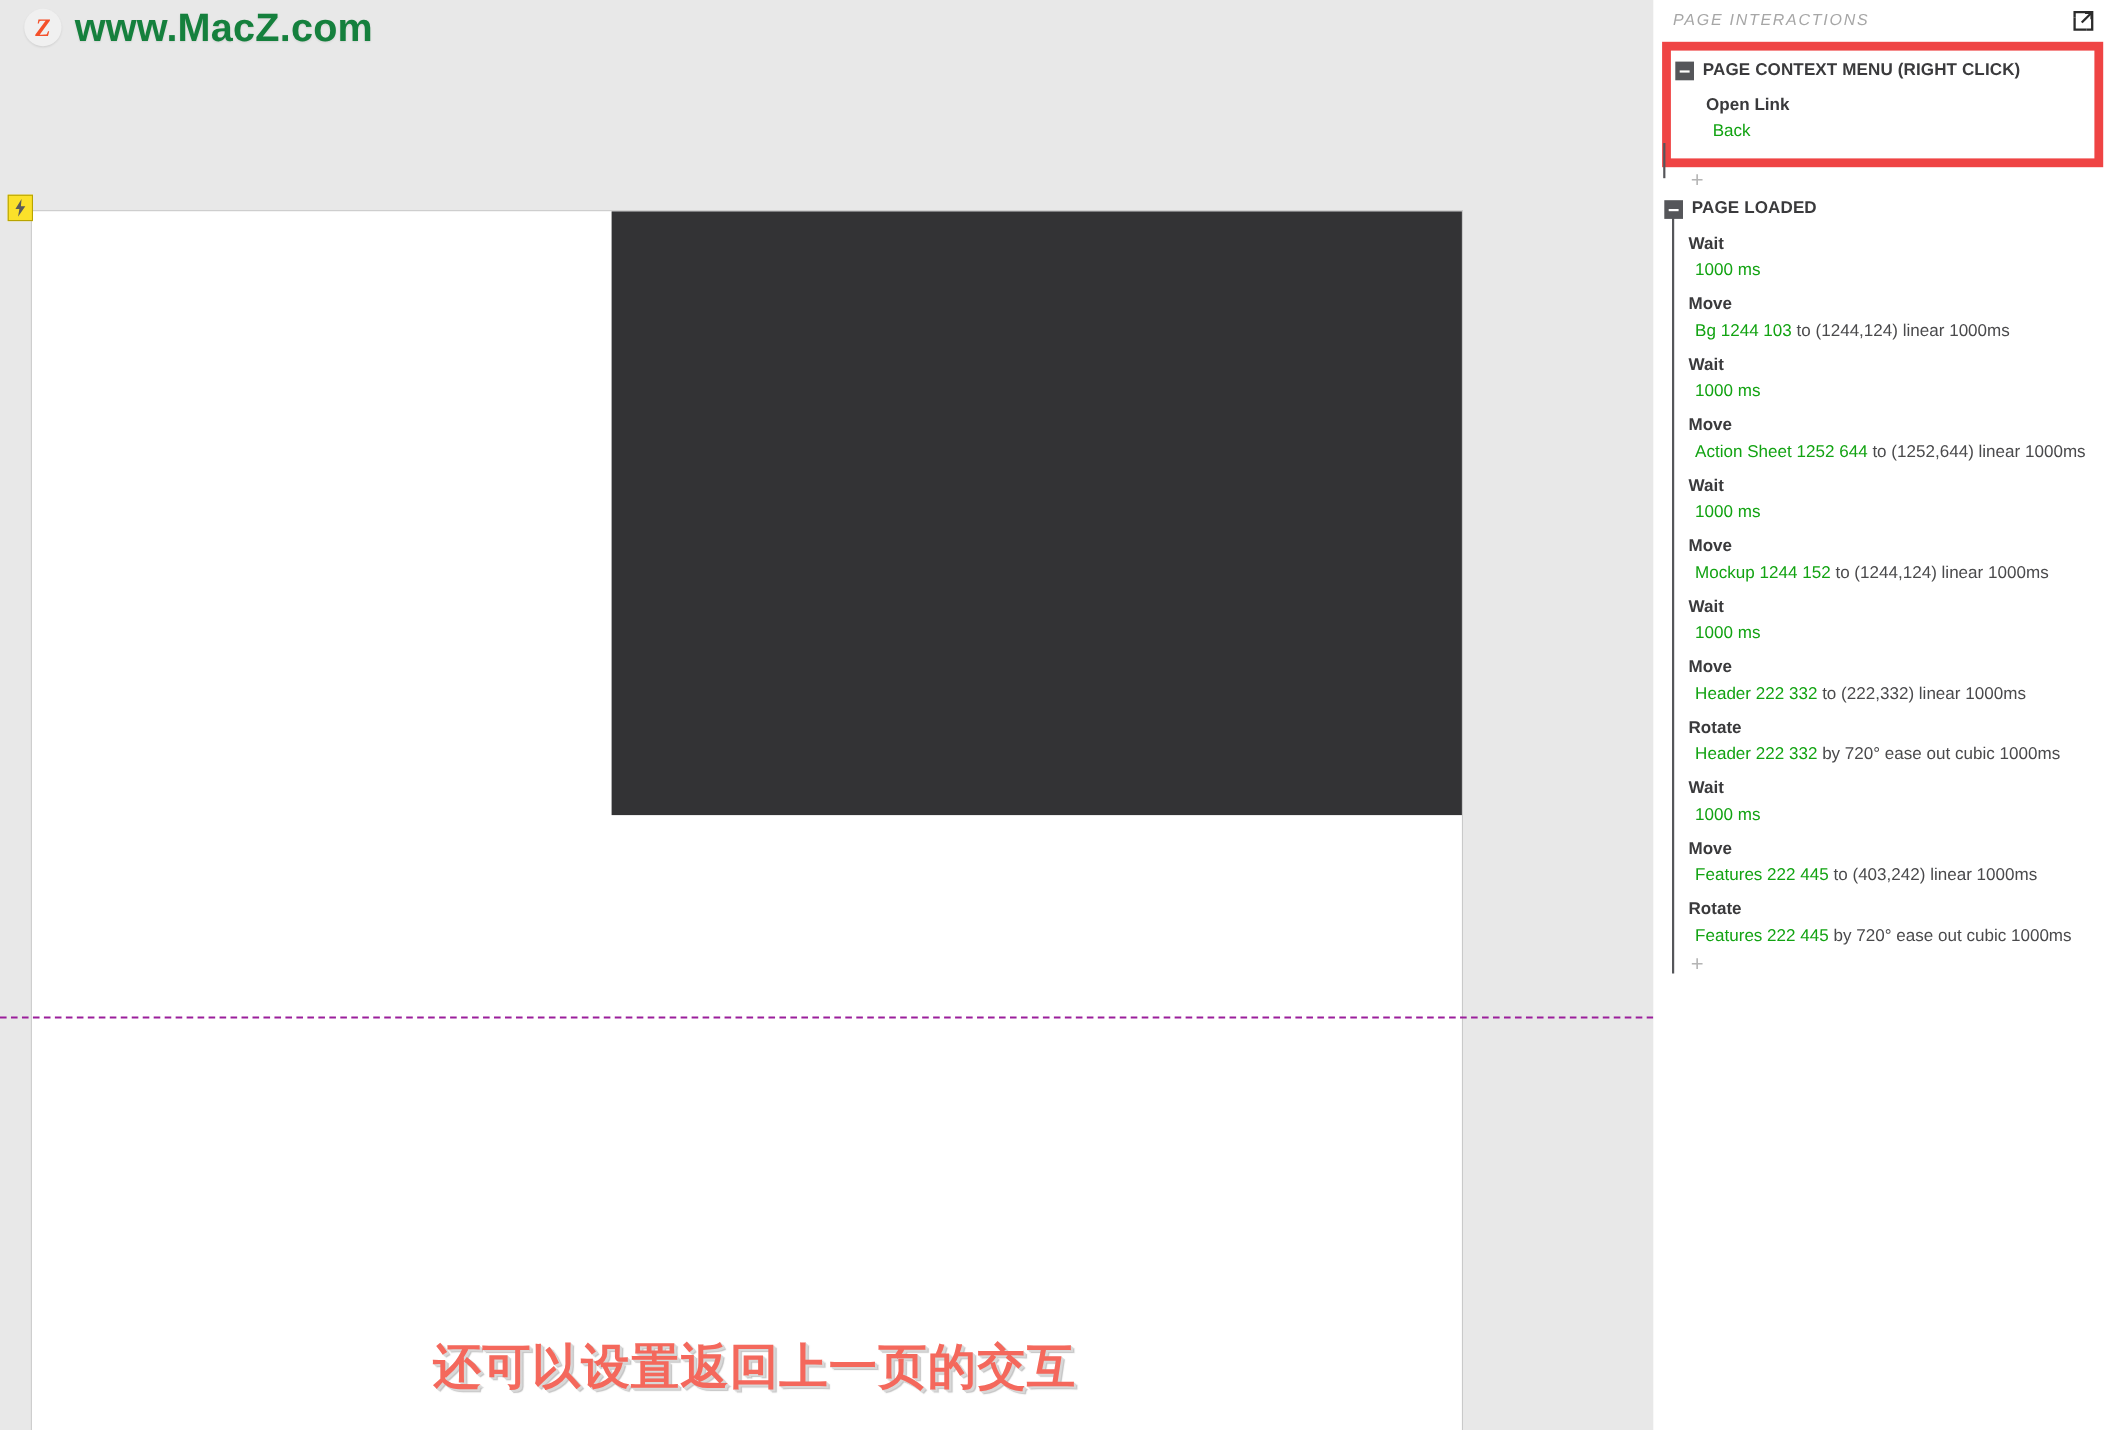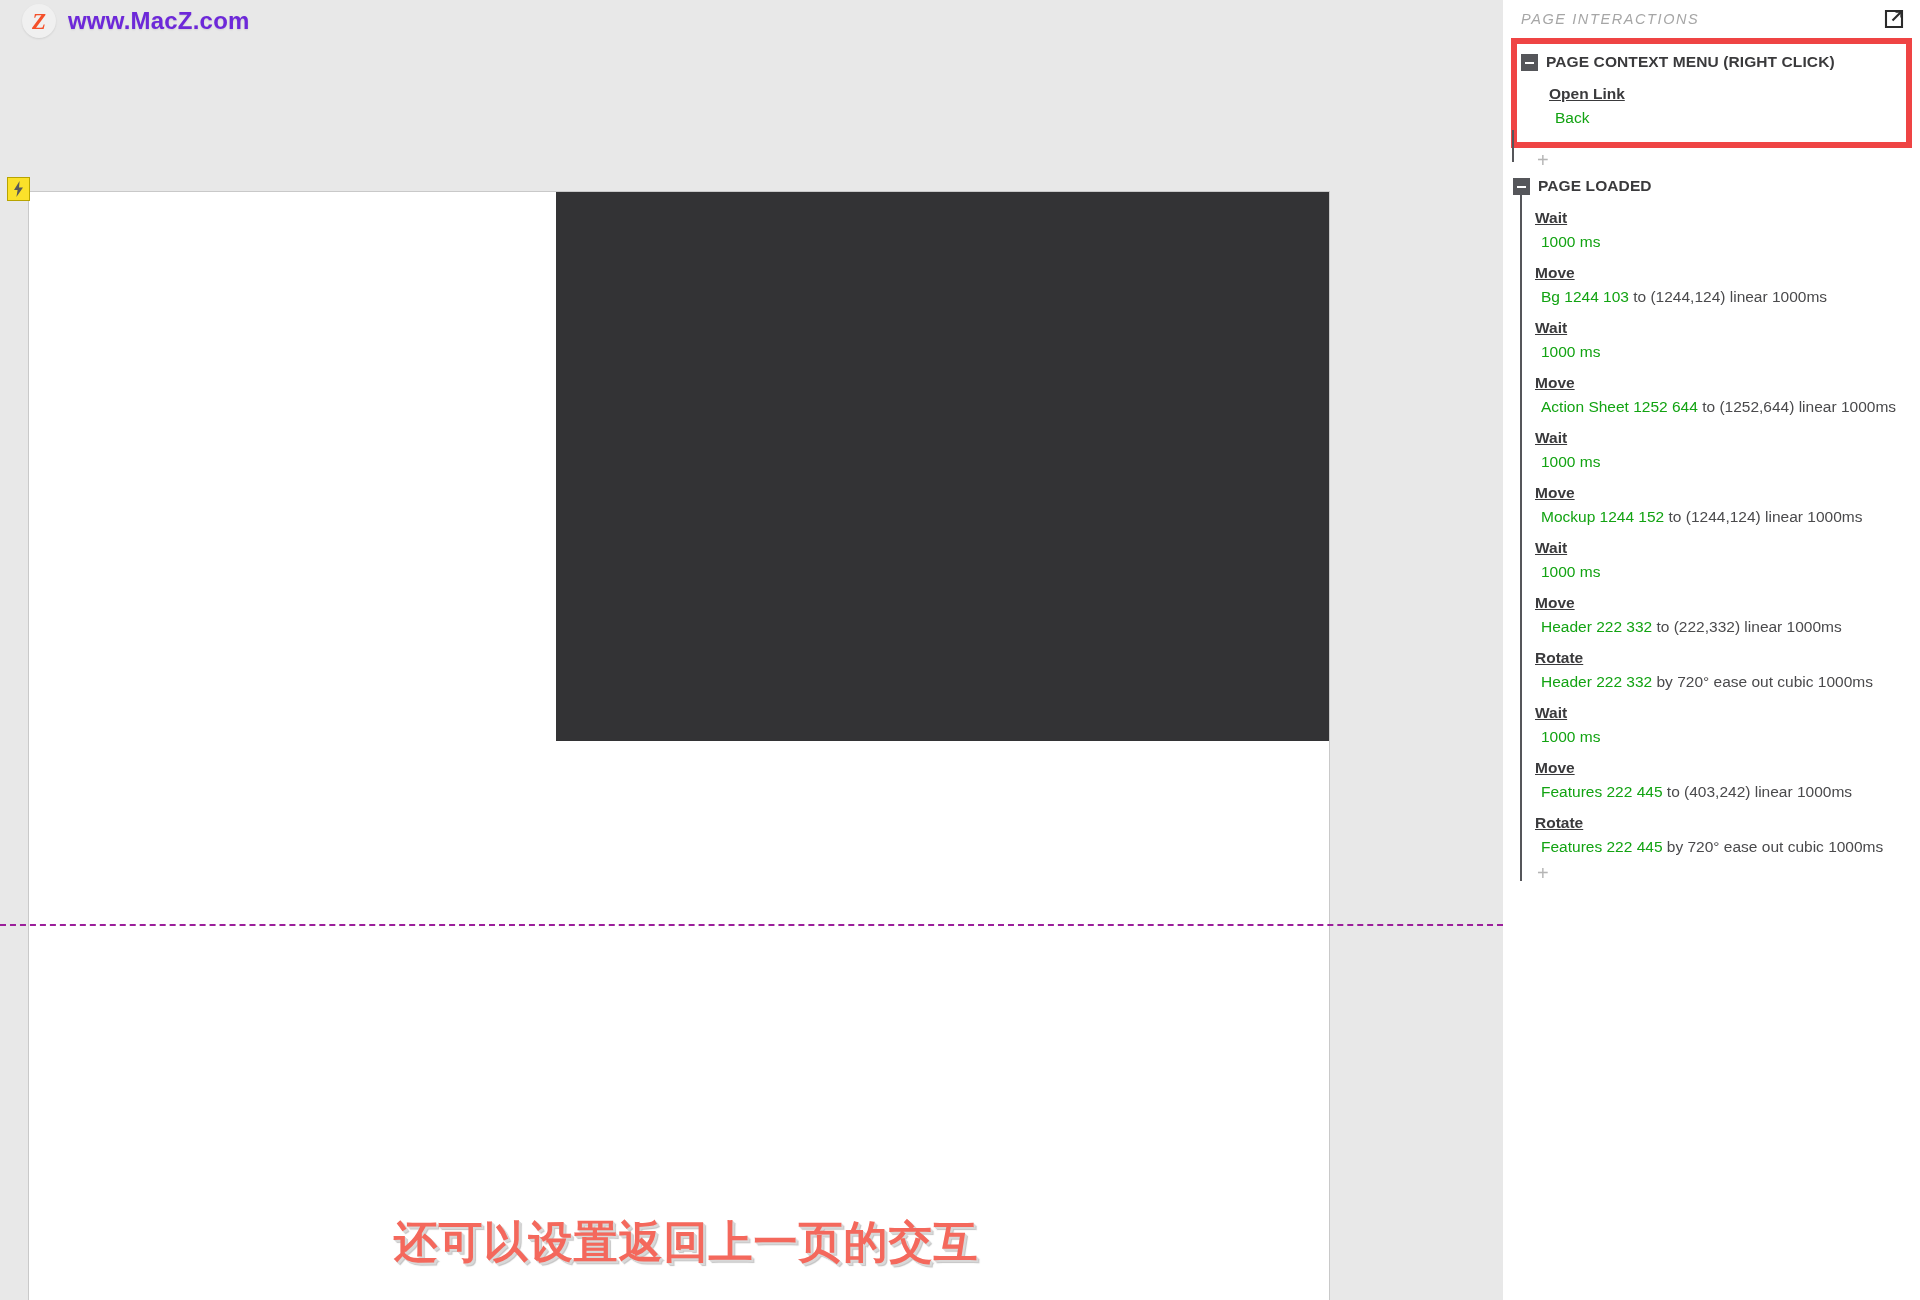--- a/index.html
+++ b/index.html
@@ -44,23 +44,23 @@
     box-shadow: 0 1px 2px rgba(0,0,0,.10);
     display: flex; align-items: center; justify-content: center;
     font-size: 23px;
     font-weight: bold;
     font-style: italic;
     color: #f4502a;
     font-family: "Liberation Serif", serif;
     line-height: 1;
   }
   #wm-text {
-    font-size: 24px;
-    font-weight: bold;
-    color: #6d28d9;
+    font-size: 36px;
+    font-weight: bold;
+    color: #15803d;
     letter-spacing: .2px;
     text-shadow: 0 1px 2px rgba(0,0,0,.10);
   }
 
   
   #artboard {
     position: absolute;
     left: 28px; top: 191px;
     width: 1302px;
     height: 1109px;
@@ -147,21 +147,21 @@
     position: absolute;
     right: 14px; top: 7px;
     width: 24px; height: 24px;
     cursor: pointer;
   }
 
   
   #context-menu-block {
     position: relative;
     margin: 0 8px 0 8px;
-    border: 6px solid #ef4444;
+    border: 8px solid #ef4444;
     background: #ffffff;
     padding: 6px 0 14px 0;
   }
 
   .event-row {
     display: flex;
     align-items: flex-start;
     gap: 8px;
     padding: 2px 0 2px 4px;
   }
@@ -187,21 +187,20 @@
     line-height: 19px;
   }
 
   .action-label {
     font-size: 15.5px;
     font-weight: bold;
     color: #3a3a3c;
     padding-left: 32px;
     line-height: 22px;
     margin-top: 10px;
-    text-decoration: underline;
   }
   .action-detail {
     font-size: 15.5px;
     color: #4a4a4c;
     padding-left: 38px;
     line-height: 21px;
     margin-top: 2px;
   }
   .action-detail .tgt { color: #12a312; }
 

